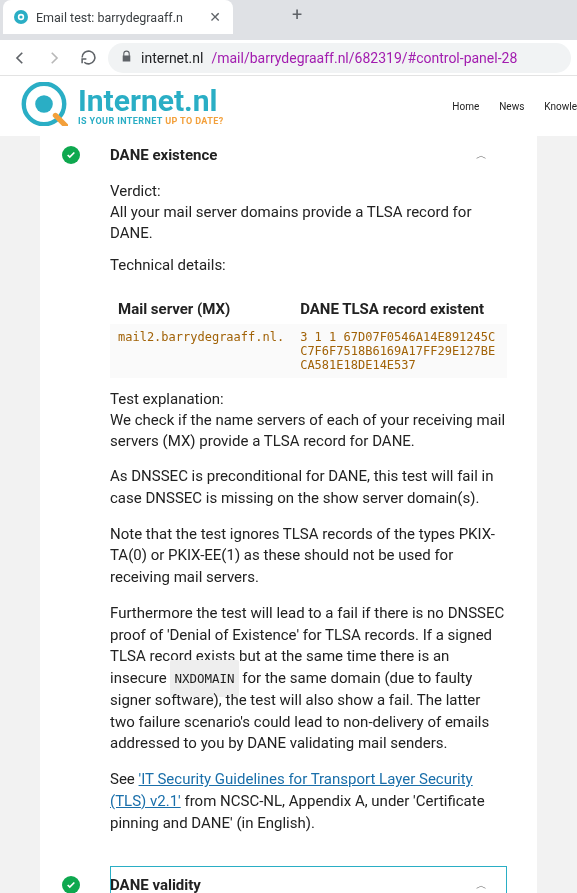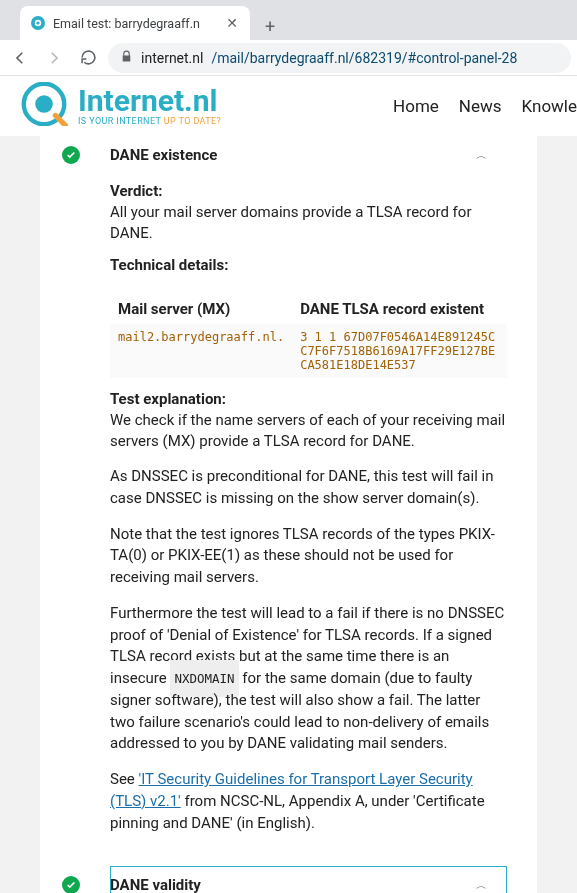--- a/index.html
+++ b/index.html
@@ -1,54 +1,54 @@
 <!DOCTYPE html>
 <html><head>
 <meta charset="utf-8">
 <style>
 * { margin: 0; padding: 0; box-sizing: border-box; }
 body { font-family: -apple-system, BlinkMacSystemFont, "Segoe UI", Roboto, sans-serif; font-size: 15px; color: #222; background: #fff; width: 577px; overflow: hidden; }
 
 
-.tabbar { display: flex; align-items: flex-end; background: #dfe1e5; height: 40px; padding-left: 20px; }
+.tabbar { display: flex; background: #dfe1e5; height: 40px; padding-left: 3px; gap: 44px; }
 .tab { display: flex; align-items: center; background: #fff; border-radius: 8px 8px 0 0; height: 34px; padding: 0 10px; width: 230px; gap: 7px; }
 .tab-favicon { width: 16px; height: 16px; display:flex; align-items:center; justify-content:center; }
 .tab-title { font-size: 12.5px; color: #3c4043; white-space: nowrap; overflow: hidden; flex: 1; }
 .tab-close { font-size:14px; color:#5f6368; padding:0 2px; }
 .newtab { width:28px; height:28px; display:flex; align-items:center; justify-content:center; color:#5f6368; font-size:18px; margin-left:6px; }
 
 .toolbar { display:flex; align-items:center; background:#fff; height:36px; padding:0 6px; gap:6px; border-bottom:1px solid #e3e3e3; }
 .nav-icon { width:28px; height:28px; display:flex; align-items:center; justify-content:center; color:#5f6368; }
 .nav-icon.disabled { color:#b8b8b8; }
 .addressbar { flex:1; display:flex; align-items:center; background:#f1f3f4; border-radius:16px; height:30px; padding:0 12px; gap:8px; font-size:14px; color:#202124; }
 .addressbar .lock { color:#5f6368; }
-.url-rest { color:#0c4a6e; }
+.url-rest { color:#a21caf; }
 
 
 .siteheader { display:flex; align-items:center; justify-content:space-between; height:60px; padding:0 0 0 20px; background:#fff; }
 .logo { display:flex; align-items:center; gap:10px; }
 .logo-mark svg { width:48px; height:44px; }
 .logo-text .brand { color:#2aaec5; font-size:30px; font-weight:700; line-height:1; }
-.logo-text .tag { font-size:9px; letter-spacing:0.4px; color:#2aaec5; }
+.logo-text .tag { font-size:9px; letter-spacing:0.4px; color:#2aaec5;font-weight:bold; }
 .logo-text .tag .orange { color:#f3a03b; }
-.navlinks { display:flex; gap:20px; font-size:17px; color:#222; }
+.navlinks { display:flex; gap:20px; font-size:10px; color:#222; }
 .navlinks span { white-space:nowrap; }
 
 
 .pagebg { background:#f2f2f2; padding:0; }
 .content { background:#fff; margin:0 40px; padding:0; }
 .panel-head { display:flex; align-items:center; padding:10px 20px 10px 0; gap:22px; }
 .panel-head.hl { outline:1px solid #2aaec5; outline-offset:-1px; }
 .status-icon { margin-left:-26px; width:18px; height:18px; border-radius:50%; background:#0ea84f; display:flex; align-items:center; justify-content:center; flex-shrink:0; }
 .status-icon svg { width:10px; height:10px; fill:#fff; }
 .panel-title { font-weight:700; font-size:15px; flex:1; }
 .chev { color:#666; font-size:11px; }
 .panel-body { padding:0 0 18px 0; }
 .section { margin:8px 0 12px 0; }
-.section strong { font-weight:700;text-align:center; }
+.section strong { font-weight:400;text-align:center; }
 .section p { margin-top:2px; line-height:1.4; }
 .para { margin:14px 0; line-height:1.45; }
 table { border-collapse:collapse; width:100%; margin-top:20px; }
 th { text-align:left; font-weight:700; font-size:15px; padding:6px 8px; background:#fff; }
 td { font-family:Menlo,Consolas,monospace; font-size:12px; color:#a16207; padding:6px 8px; vertical-align:top; background:#fafafa; word-break:break-all; }
 td.mxcol { white-space:nowrap; }
 code { font-family:Menlo,Consolas,monospace; font-size:12.5px; background:#eee; padding:11px 4px; border-radius:2px; }
 a.link { color:#1a6faa; text-decoration:underline; }
 
 

